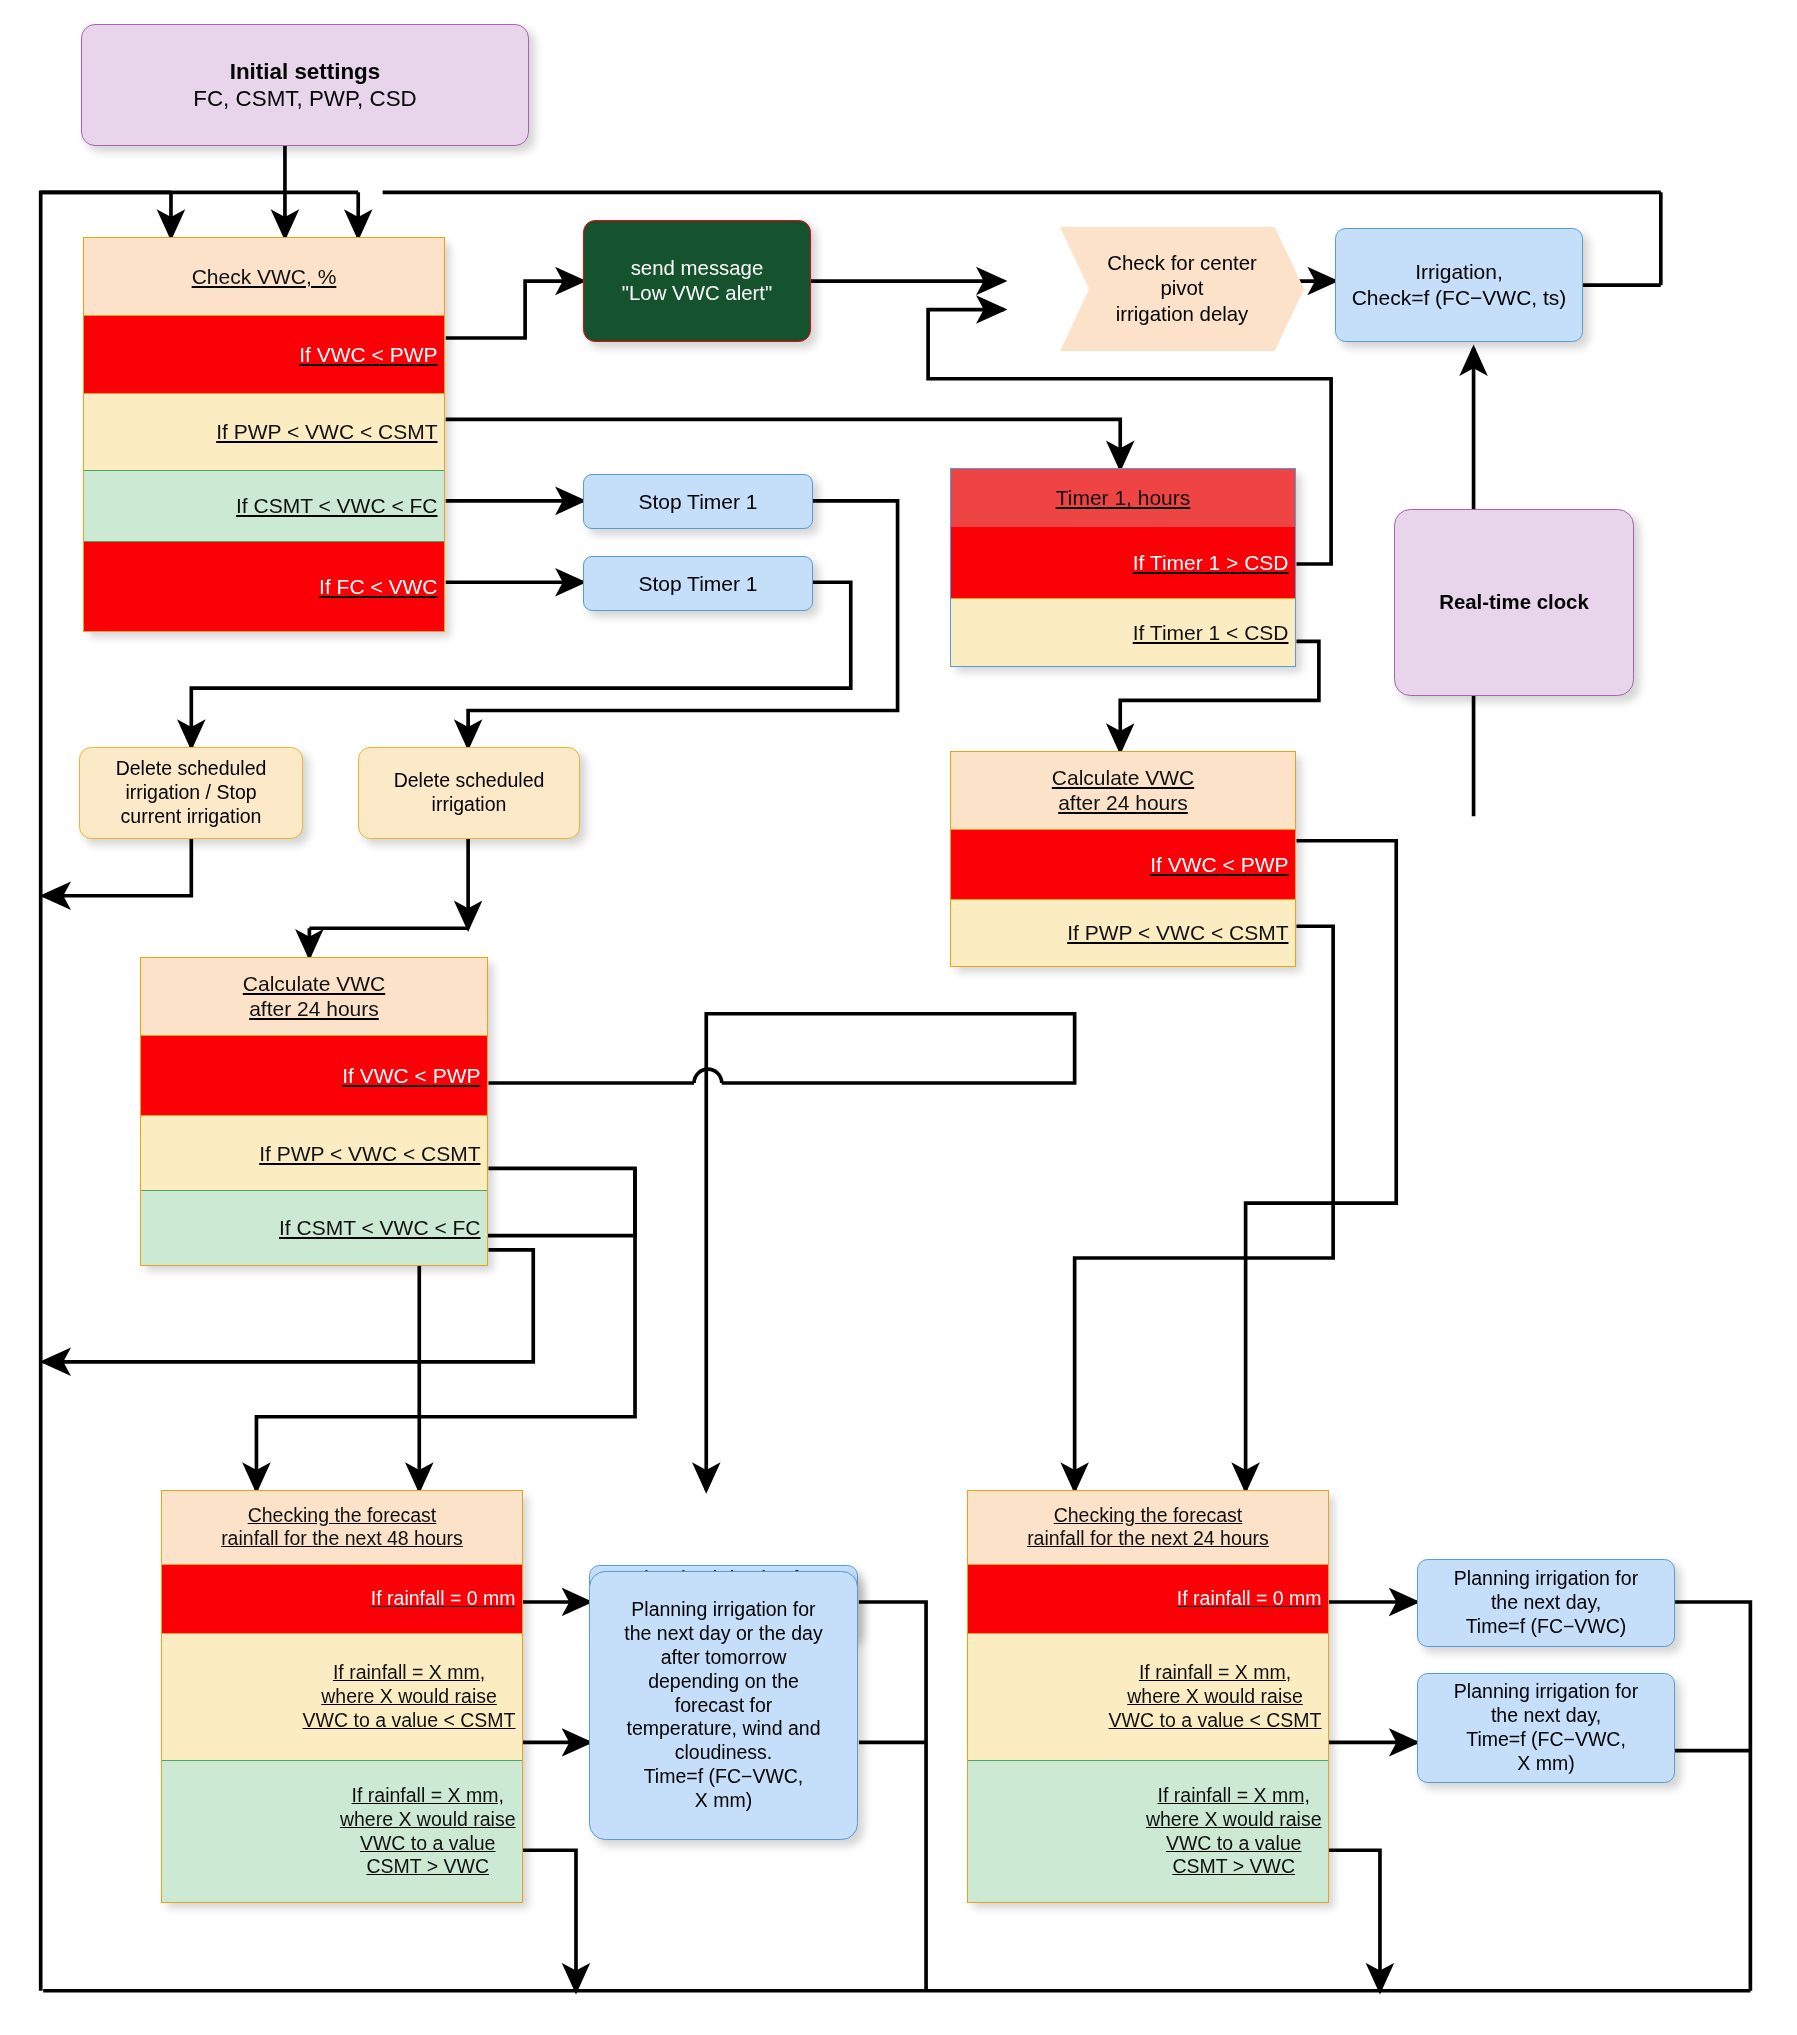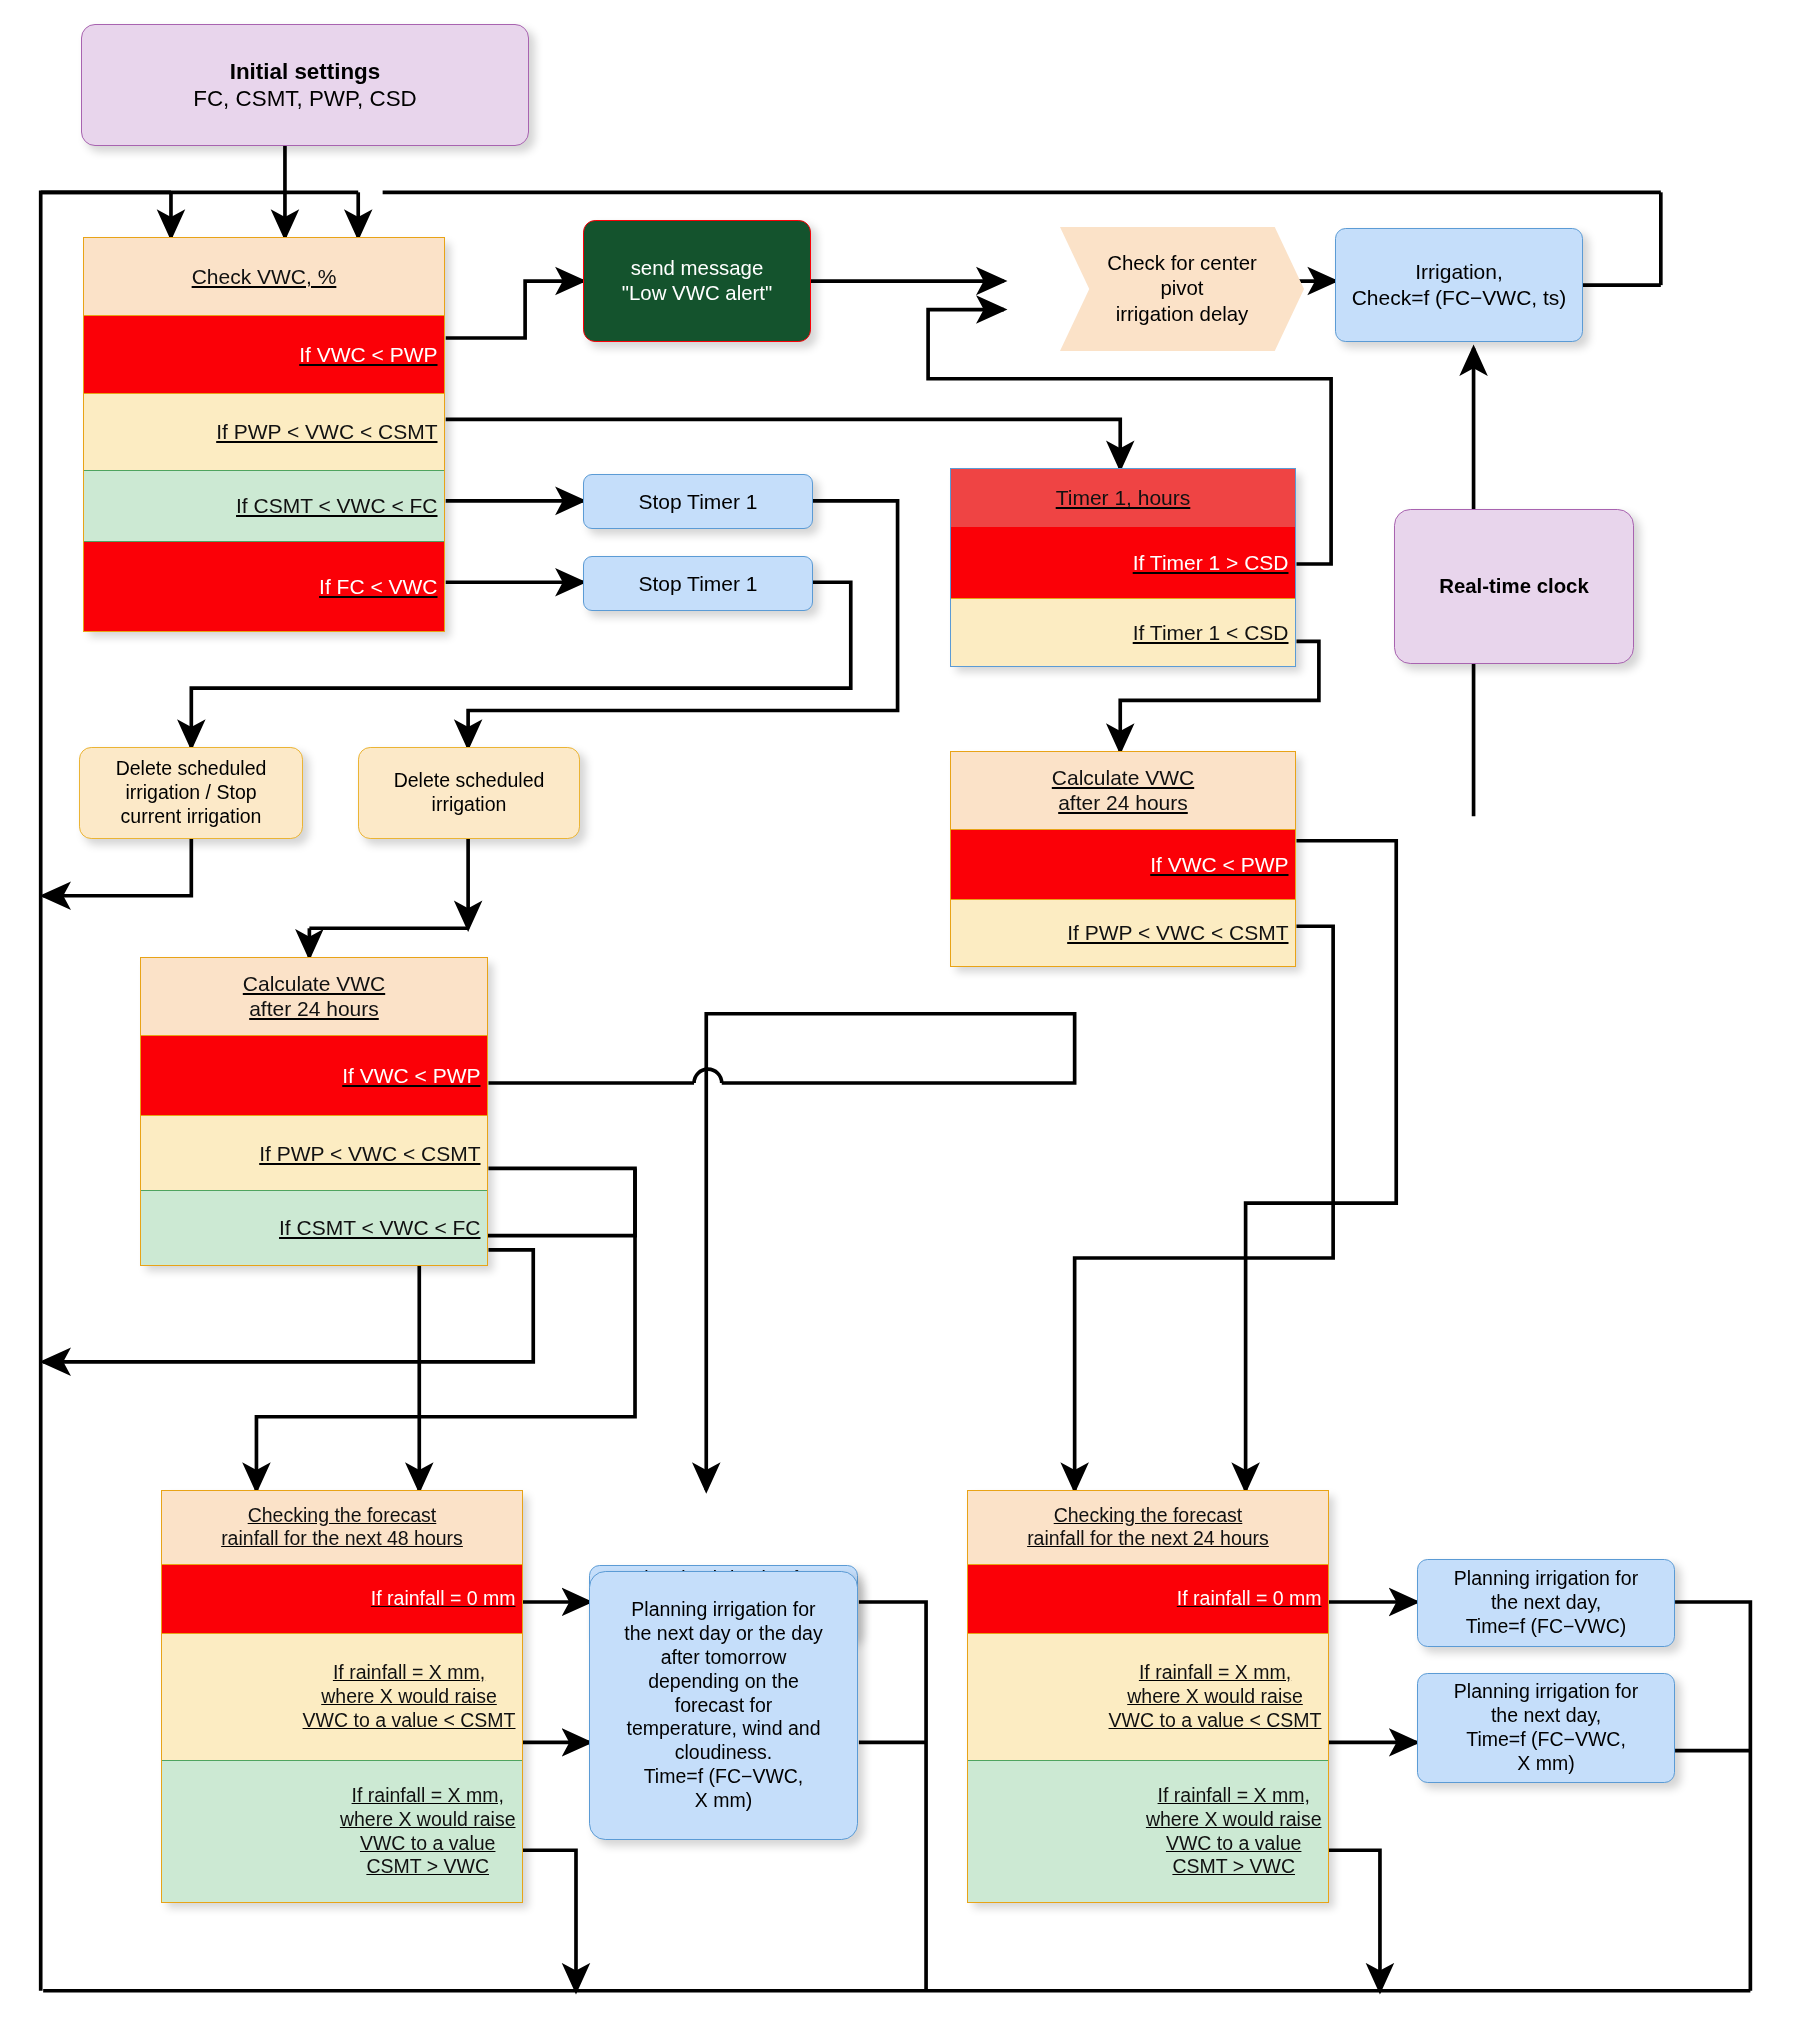--- a/index.html
+++ b/index.html
@@ -157,21 +157,21 @@
 
   <div class="chevron t50" style="left:1060px;top:227px;width:244px;height:124px;">
     <div class="inner">Check for center
 pivot
 irrigation delay</div>
   </div>
 
   <div class="rbox blue t52" style="left:1335px;top:228px;width:248px;height:114px;border-radius:10.6px;">Irrigation,
 Check=f (FC−VWC, ts)</div>
 
-  <div class="rbox purple t50" style="left:1394px;top:509px;width:240px;height:155px;flex-direction:column;border-radius:16.3px;">
+  <div class="rbox purple t50" style="left:1394px;top:509px;width:240px;height:187px;flex-direction:column;border-radius:16.3px;">
     <span class="bold">Real-time clock</span>
   </div>
 
   <div class="rbox blue t52" style="left:583px;top:474px;width:230px;height:55px;border-radius:9px;">Stop Timer 1</div>
 
   <div class="rbox blue t52" style="left:583px;top:556px;width:230px;height:55px;border-radius:9px;">Stop Timer 1</div>
 
   <div class="node bBlueT" style="left:950px;top:468px;width:346px;height:199px;">
     <div class="seg cCtr t52" style="height:59px;background:#ef4444;color:#111;">Timer 1, hours</div>
     <div class="seg cRed t52" style="height:71px;">If Timer 1 &gt; CSD</div>

